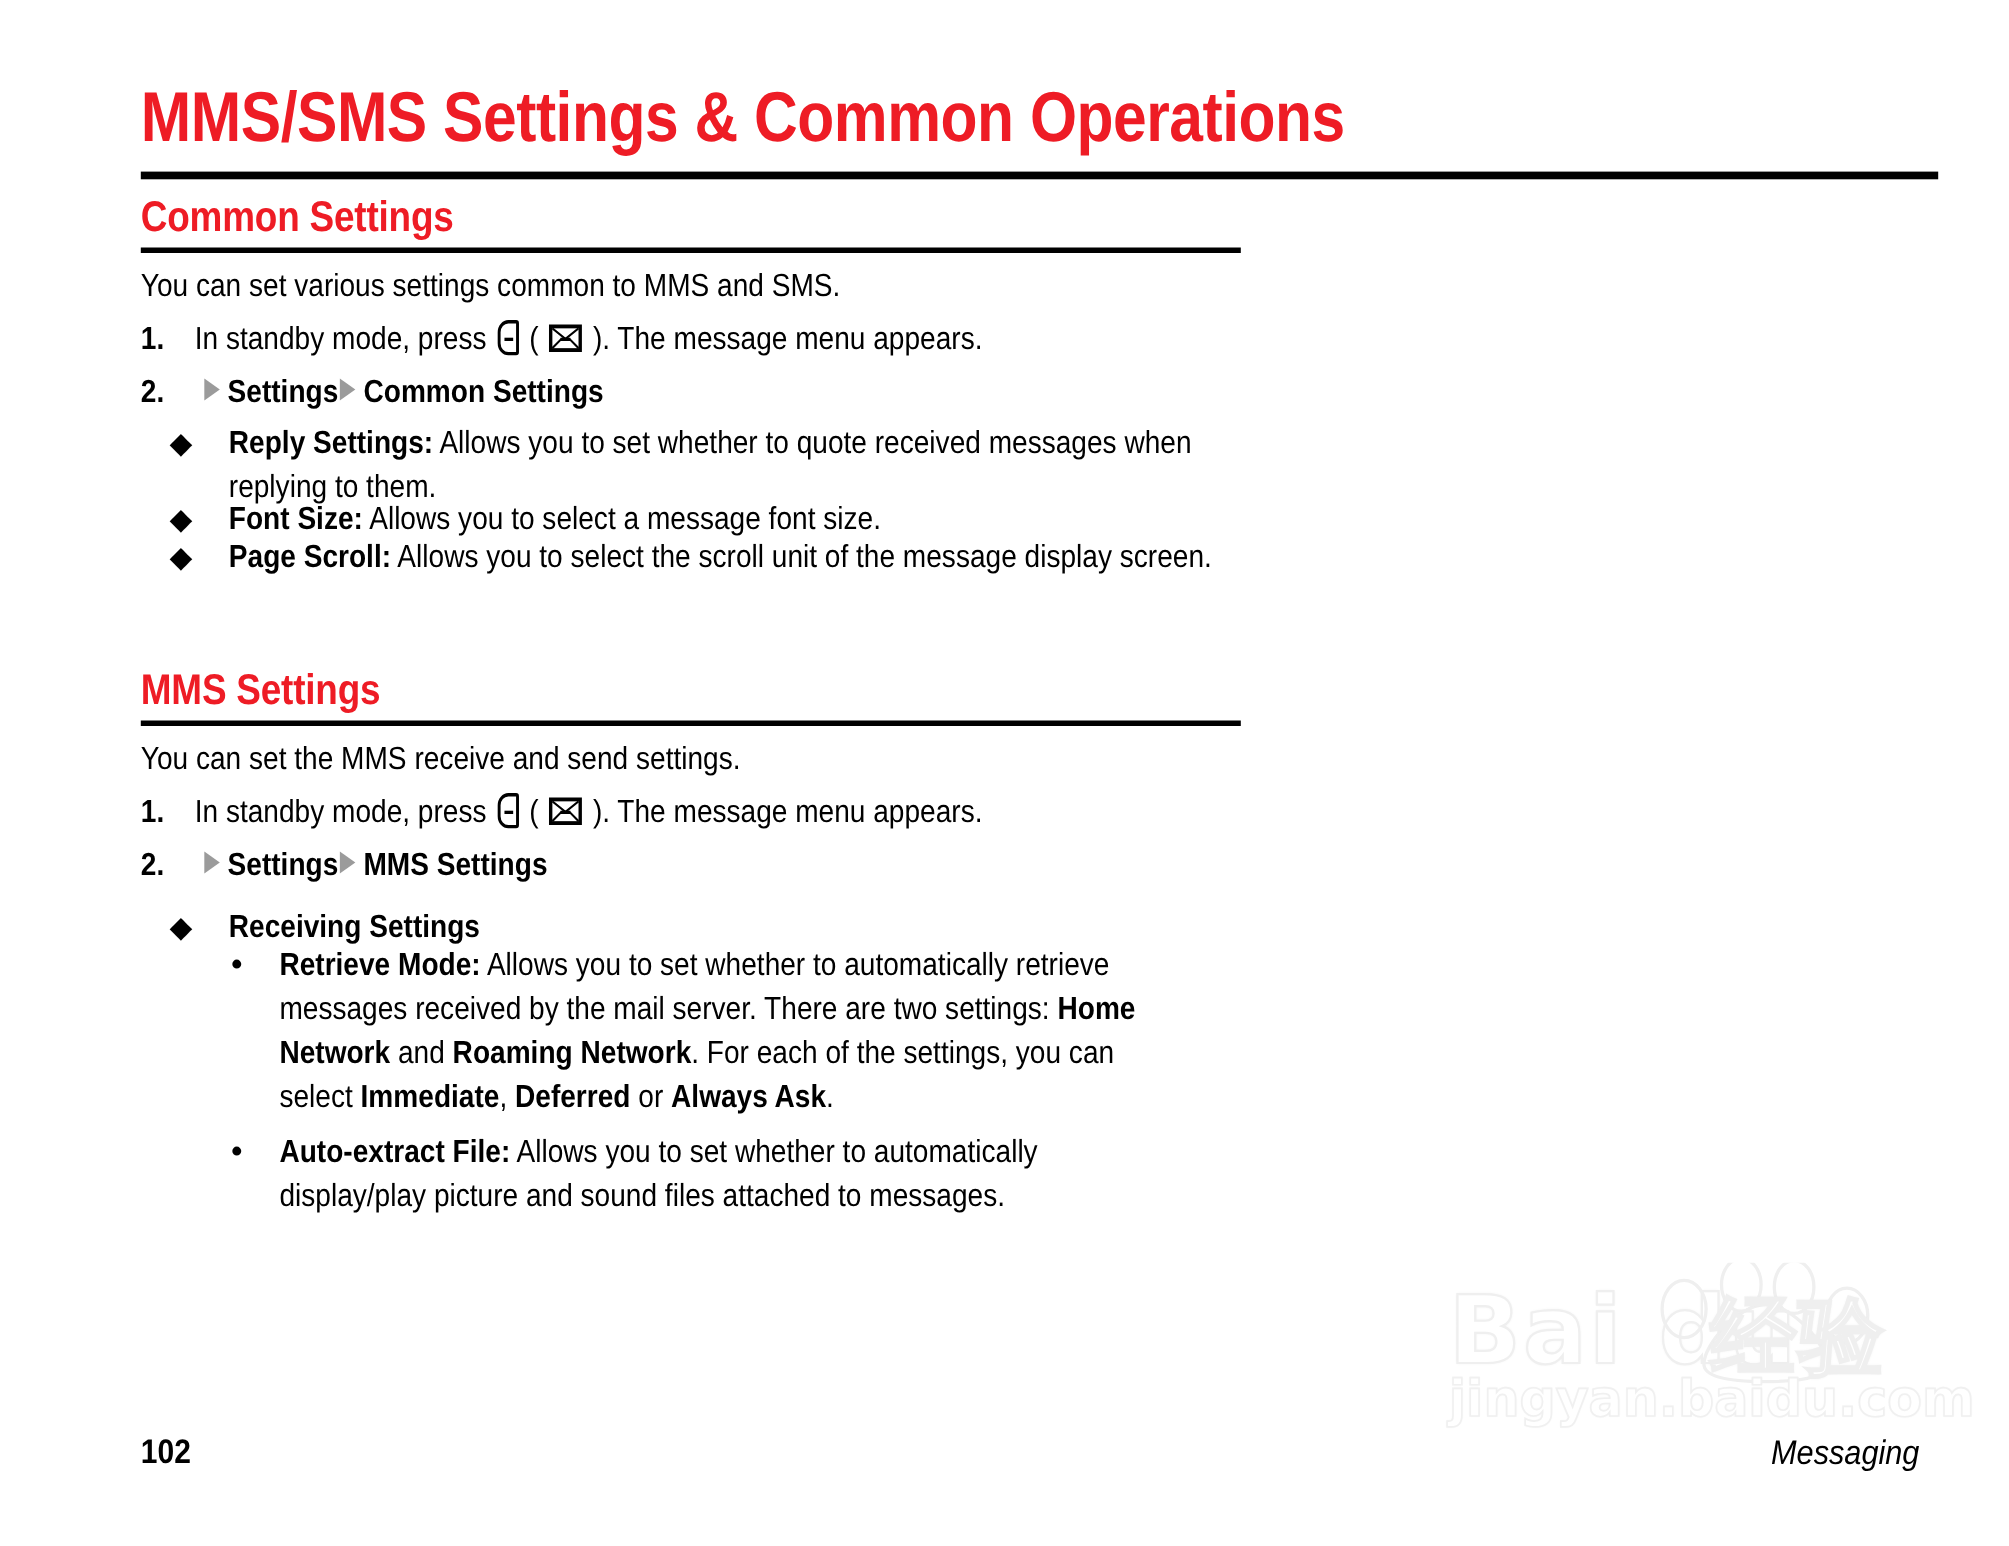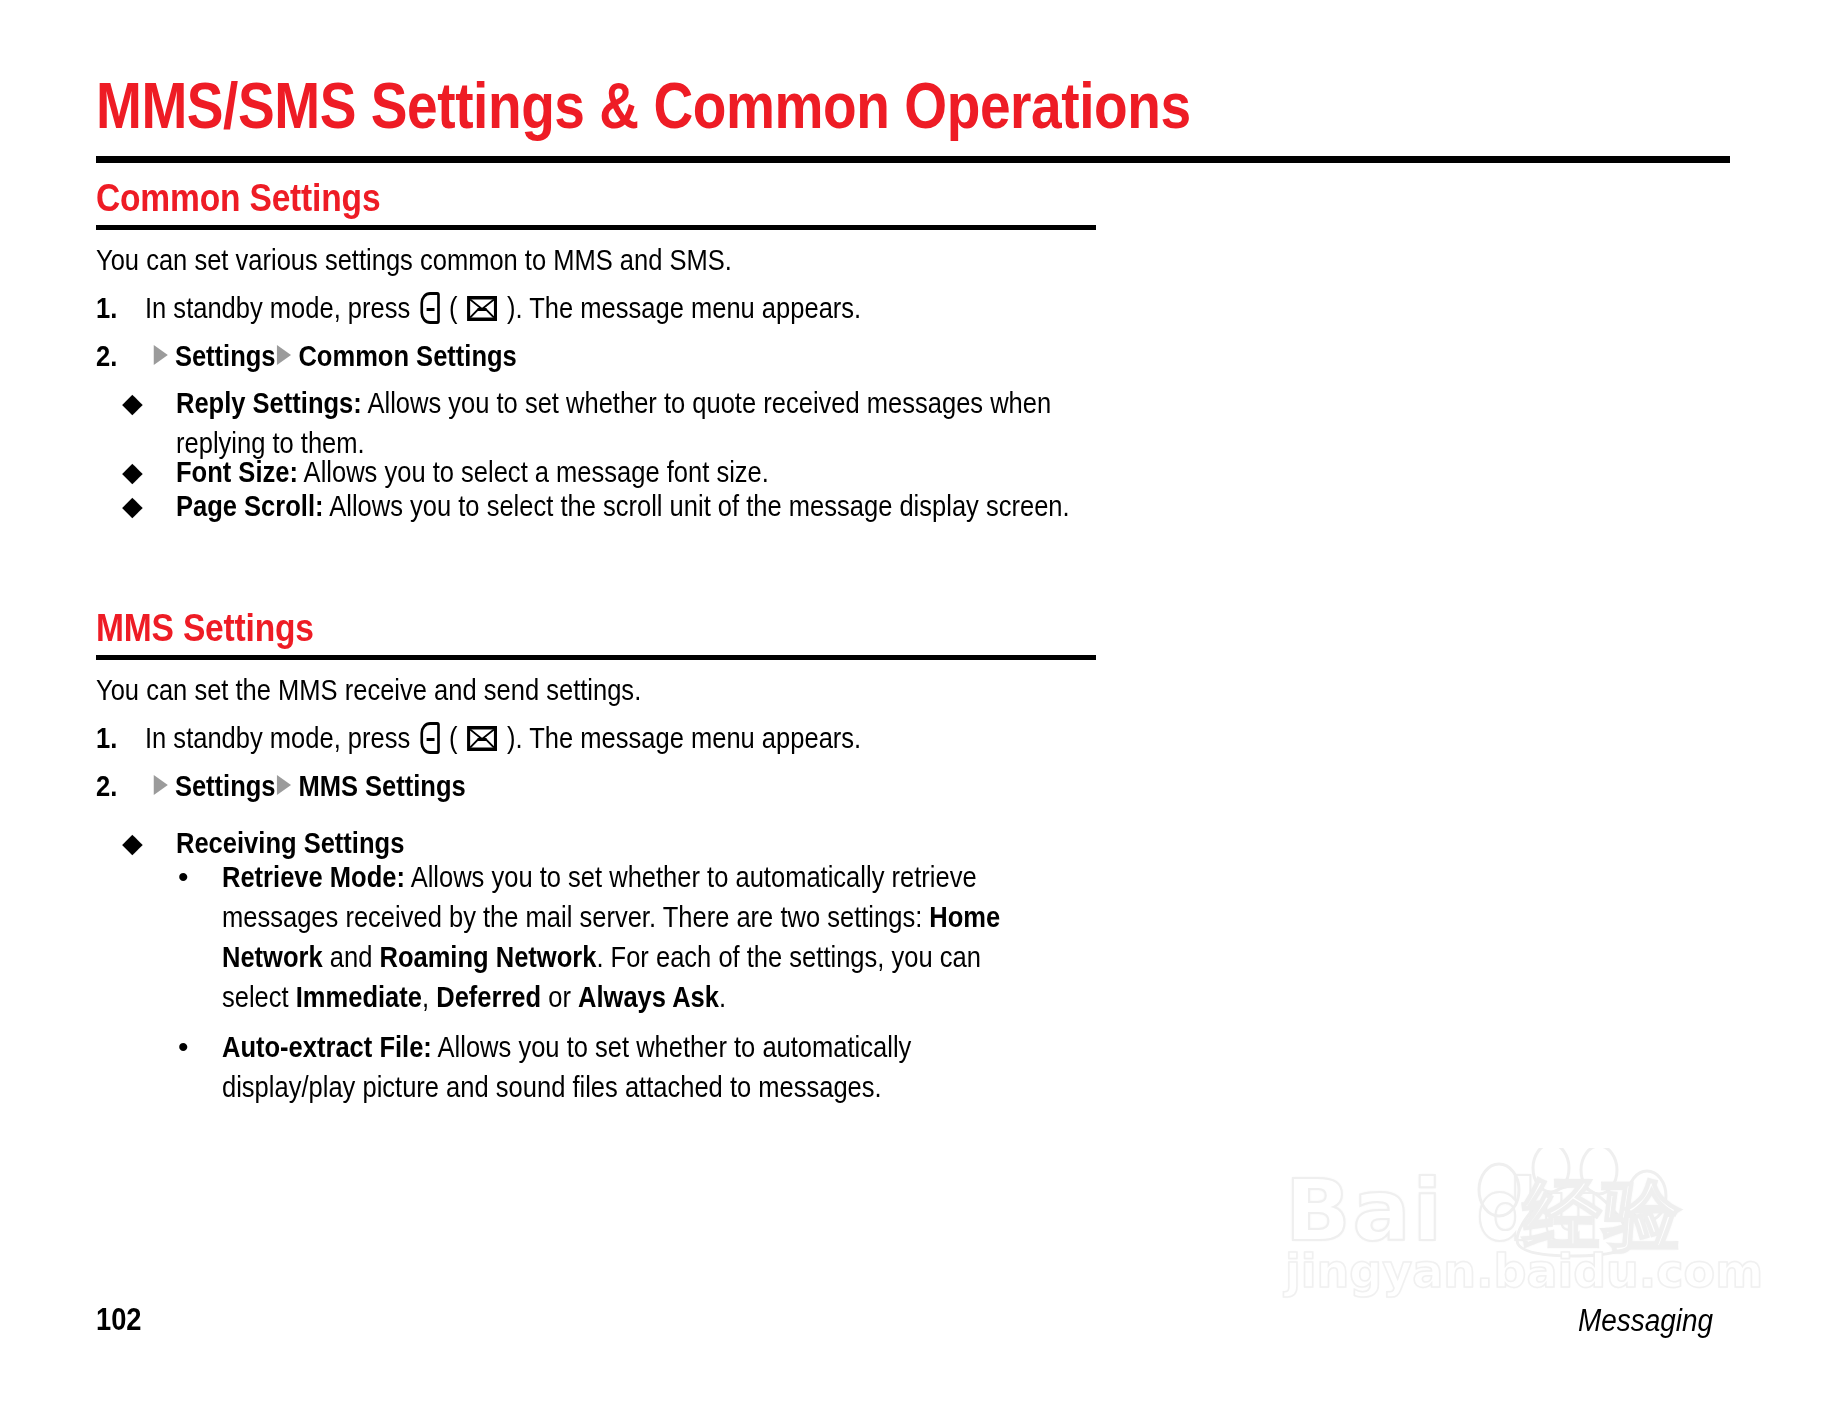--- a/index.html
+++ b/index.html
@@ -12,20 +12,21 @@
     height: 1405px;
     position: relative;
     overflow: hidden;
     font-family: "Liberation Sans", sans-serif;
     color: #000000;
   }
 
   .page {
     position: absolute;
     inset: 0;
+    margin-left: 32px;
   }
 
   
   .watermark {
     position: absolute;
     left: 1285px;
     top: 1160px;
     width: 460px;
     height: 200px;
     pointer-events: none;

